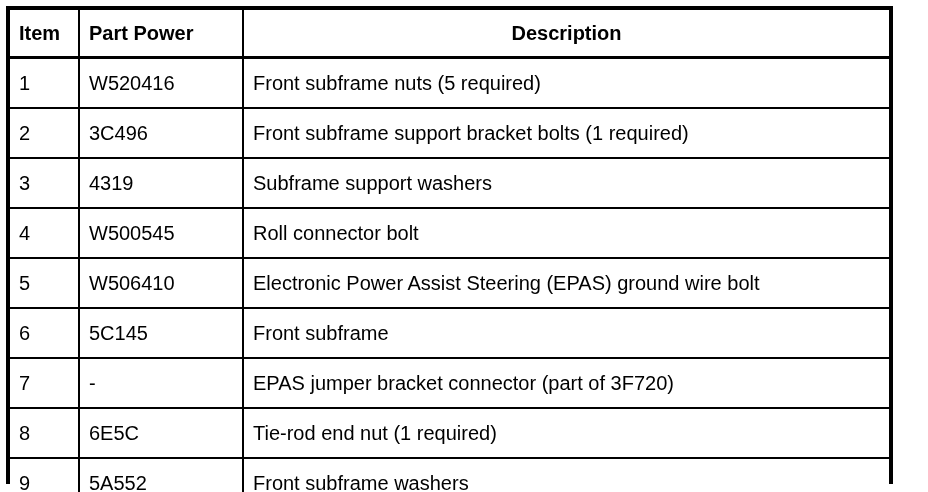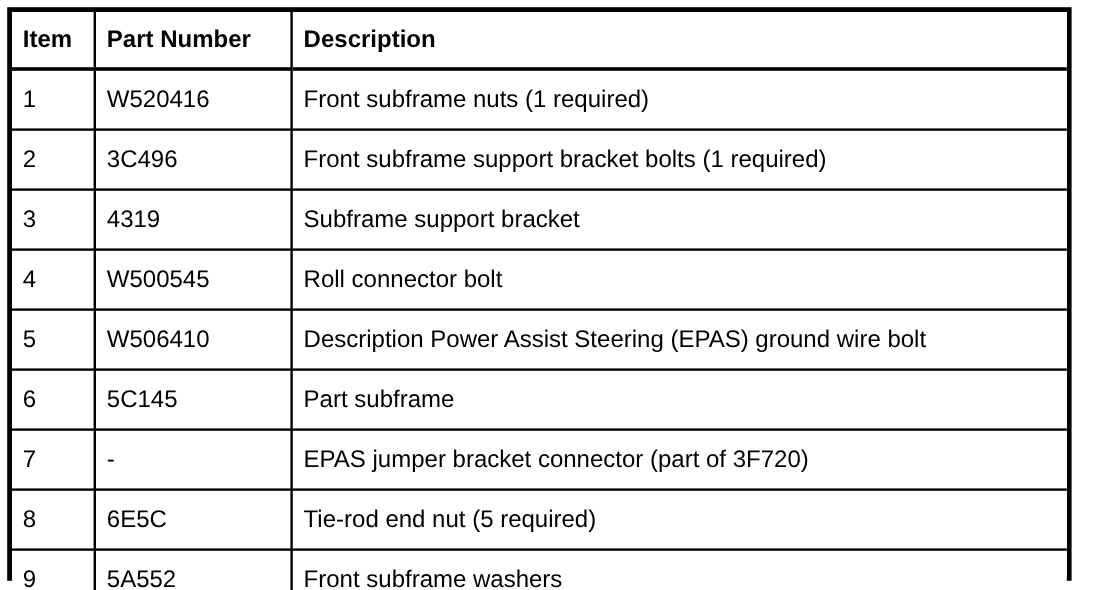--- a/index.html
+++ b/index.html
@@ -66,20 +66,21 @@
   }
 
   
   table.parts-table thead th {
     font-weight: bold;
     height: 46px;
     border-bottom: 3px solid #000000;
     text-align: left;
   }
   table.parts-table thead th.c-description {
+    text-align: center;
   }
 
   
   table.parts-table tbody td {
     height: 48px;
     font-weight: normal;
     text-align: left;
     border-bottom: 2px solid #000000;
   }
   table.parts-table tbody tr:last-child td {
@@ -93,64 +94,64 @@
   <div class="parts-table-wrap">
     <table class="parts-table">
       <colgroup>
         <col class="col-item">
         <col class="col-part">
         <col class="col-description">
       </colgroup>
       <thead>
         <tr>
           <th class="c-item">Item</th>
-          <th class="c-part">Part Number</th>
+          <th class="c-part">Part Power</th>
           <th class="c-description">Description</th>
         </tr>
       </thead>
       <tbody>
         <tr>
           <td class="c-item">1</td>
           <td class="c-part">W520416</td>
-          <td class="c-description">Front subframe nuts (1 required)</td>
+          <td class="c-description">Front subframe nuts (5 required)</td>
         </tr>
         <tr>
           <td class="c-item">2</td>
           <td class="c-part">3C496</td>
           <td class="c-description">Front subframe support bracket bolts (1 required)</td>
         </tr>
         <tr>
           <td class="c-item">3</td>
           <td class="c-part">4319</td>
-          <td class="c-description">Subframe support bracket</td>
+          <td class="c-description">Subframe support washers</td>
         </tr>
         <tr>
           <td class="c-item">4</td>
           <td class="c-part">W500545</td>
           <td class="c-description">Roll connector bolt</td>
         </tr>
         <tr>
           <td class="c-item">5</td>
           <td class="c-part">W506410</td>
-          <td class="c-description">Description Power Assist Steering (EPAS) ground wire bolt</td>
+          <td class="c-description">Electronic Power Assist Steering (EPAS) ground wire bolt</td>
         </tr>
         <tr>
           <td class="c-item">6</td>
           <td class="c-part">5C145</td>
-          <td class="c-description">Part subframe</td>
+          <td class="c-description">Front subframe</td>
         </tr>
         <tr>
           <td class="c-item">7</td>
           <td class="c-part">-</td>
           <td class="c-description">EPAS jumper bracket connector (part of 3F720)</td>
         </tr>
         <tr>
           <td class="c-item">8</td>
           <td class="c-part">6E5C</td>
-          <td class="c-description">Tie-rod end nut (5 required)</td>
+          <td class="c-description">Tie-rod end nut (1 required)</td>
         </tr>
         <tr>
           <td class="c-item">9</td>
           <td class="c-part">5A552</td>
           <td class="c-description">Front subframe washers</td>
         </tr>
       </tbody>
     </table>
   </div>
 </div>

